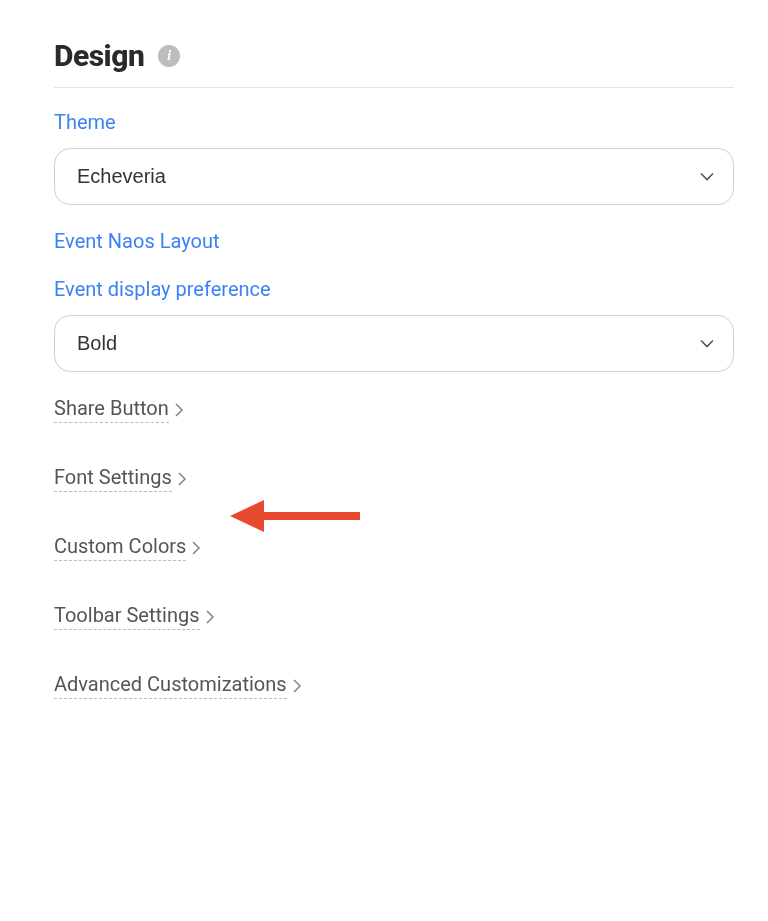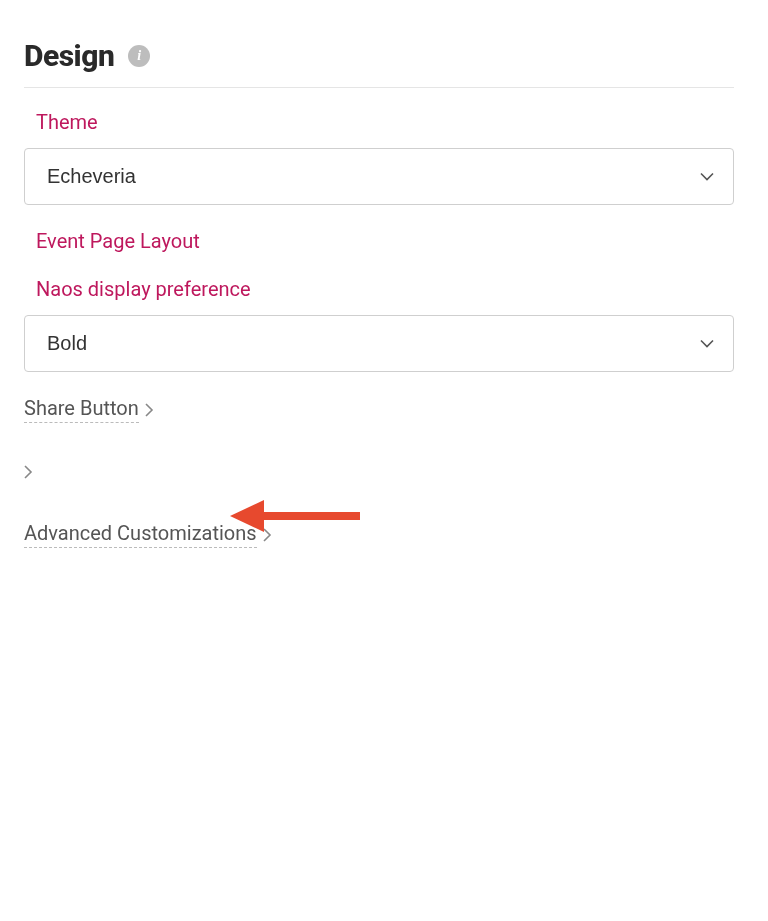--- a/index.html
+++ b/index.html
@@ -4,21 +4,21 @@
 <style>
   * { box-sizing: border-box; margin: 0; padding: 0; }
   body {
     font-family: -apple-system, BlinkMacSystemFont, "Segoe UI", Roboto, Helvetica, Arial, sans-serif;
     background: #fff;
     color: #333;
     width: 768px;
     position: relative;
   }
   .container {
-    padding: 38px 34px 20px 24px;
+    padding: 38px 34px 20px 54px;
   }
   .header {
     display: flex;
     align-items: center;
     gap: 14px;
     padding-bottom: 14px;
     border-bottom: 1px solid #e5e5e5;
     margin-bottom: 22px;
   }
   .header h1 {
@@ -40,32 +40,31 @@
     display: flex;
     align-items: center;
     justify-content: center;
     line-height: 1;
   }
   .field-group {
     margin-bottom: 24px;
   }
   .field-label {
     font-size: 20px;
-    color: #be185d;
+    color: #3b82f6;
     margin-bottom: 14px;
     display: block;
-    margin-left: 12px;
   }
   .select-wrap {
     position: relative;
   }
   .select-box {
     width: 100%;
     border: 1px solid #cfcfcf;
-    border-radius: 4px;
+    border-radius: 16px;
     background: #fff;
     font-size: 20px;
     color: #333;
     padding: 16px 46px 16px 22px;
     text-align: left;
     cursor: pointer;
     appearance: none;
     -webkit-appearance: none;
   }
   .select-caret {
@@ -113,48 +112,65 @@
       <button class="select-box">Echeveria</button>
       <span class="select-caret">
         <svg width="14" height="9" viewBox="0 0 14 9">
             <path d="M1 1 L7 7 L13 1" fill="none" stroke="#555" stroke-width="1.6"></path>
           </svg>
       </span>
     </div>
   </div>
 
   <div class="field-group">
-    <label class="field-label">Event Page Layout</label>
+    <label class="field-label">Event Naos Layout</label>
   </div>
 
   <div class="field-group">
-    <label class="field-label">Naos display preference</label>
+    <label class="field-label">Event display preference</label>
     <div class="select-wrap">
       <button class="select-box">Bold</button>
       <span class="select-caret">
         <svg width="14" height="9" viewBox="0 0 14 9">
             <path d="M1 1 L7 7 L13 1" fill="none" stroke="#555" stroke-width="1.6"></path>
           </svg>
       </span>
     </div>
   </div>
 
   <div class="link-row">
     <span class="link-label">Share Button</span>
     <span class="link-chevron">
       <svg width="9" height="14" viewBox="0 0 9 14">
           <path d="M1 1 L7 7 L1 13" fill="none" stroke="#888" stroke-width="1.6"></path>
         </svg>
     </span>
   </div>
 
-
+  <div class="link-row">
+    <span class="link-label">Font Settings</span>
+    <span class="link-chevron">
+      <svg width="9" height="14" viewBox="0 0 9 14">
+          <path d="M1 1 L7 7 L1 13" fill="none" stroke="#888" stroke-width="1.6"></path>
+        </svg>
+    </span>
+  </div>
 
 
   <div class="link-row">
+    <span class="link-label">Custom Colors</span>
+    <span class="link-chevron">
+      <svg width="9" height="14" viewBox="0 0 9 14">
+          <path d="M1 1 L7 7 L1 13" fill="none" stroke="#888" stroke-width="1.6"></path>
+        </svg>
+    </span>
+  </div>
+
+  <div class="link-row">
+    <span class="link-label">Toolbar Settings</span>
     <span class="link-chevron">
       <svg width="9" height="14" viewBox="0 0 9 14">
           <path d="M1 1 L7 7 L1 13" fill="none" stroke="#888" stroke-width="1.6"></path>
         </svg>
     </span>
   </div>
 
   <div class="link-row" style="margin-bottom:17px;">
     <span class="link-label">Advanced Customizations</span>
     <span class="link-chevron">

